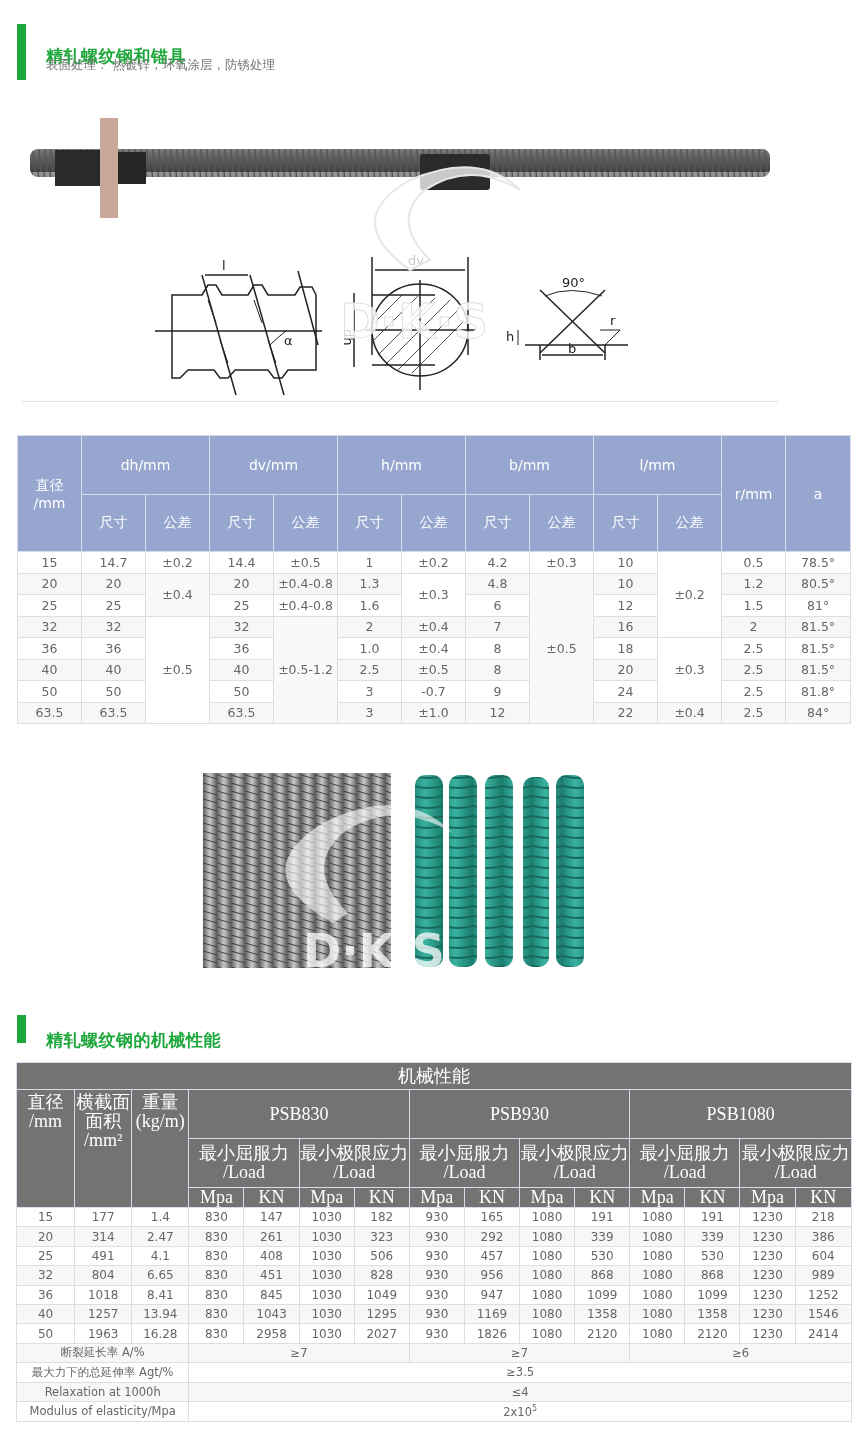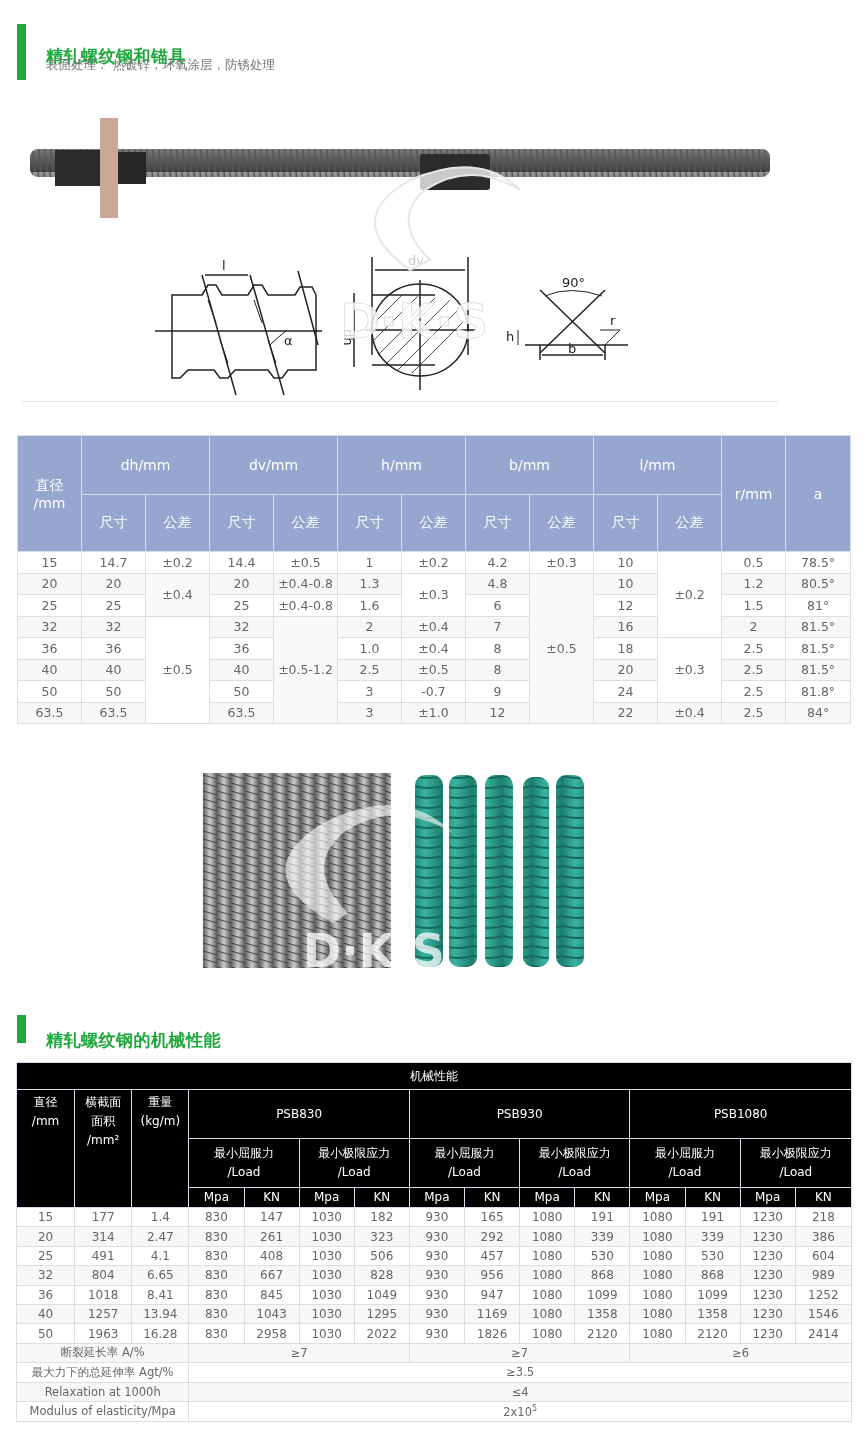--- a/index.html
+++ b/index.html
@@ -20,21 +20,21 @@
   .t1 { left: 17px; top: 435px; width: 833px; }
   .t1 th { background: #96a6cf; color: #fff; font-weight: normal; font-size: 14px; border-color: #d5dcec; }
   .t1 td { font-size: 12.5px; color: #666; height: 21.5px; }
   .t1 tr.r-odd td { background: #fff; }
   .t1 tr.r-even td { background: #f7f7f7; }
   .t1 td.span-cell { background: #f9f9f9 !important; }
 
   .showcase { position: absolute; left: 203px; top: 773px; width: 385px; height: 197px; }
 
   .t2 { left: 16px; top: 1062px; width: 836px; }
-  .t2 th { background: #000000; color: #fff; font-weight: normal; font-size: 12px; border-color: #d5dcec; line-height: 19px; }
+  .t2 th { background: #737373; color: #fff; font-weight: normal; font-size: 18px; border-color: #d5dcec; line-height: 19px; font-family: Liberation Serif, serif; }
   .t2 td { font-size: 12px; color: #666; height: 19.4px; }
   .t2 tr.r-odd td { background: #fff; }
   .t2 tr.r-even td { background: #f7f7f7; }
   .t2 td.foot { font-size: 11.5px; color: #666; height: 19.5px; margin-top: 16px; }
   .t2 th.top-left { text-align: center; vertical-align: top; padding-top: 3px; }
   sup { font-size: 8px; }
 
   .watermark { position: absolute; pointer-events: none; }
 </style>
 </head>
@@ -420,21 +420,21 @@
         <td>1080</td>
         <td>530</td>
         <td>1230</td>
         <td>604</td>
       </tr>
       <tr class="r-even">
         <td>32</td>
         <td>804</td>
         <td>6.65</td>
         <td>830</td>
-        <td>667</td>
+        <td>451</td>
         <td>1030</td>
         <td>828</td>
         <td>930</td>
         <td>956</td>
         <td>1080</td>
         <td>868</td>
         <td>1080</td>
         <td>868</td>
         <td>1230</td>
         <td>989</td>
@@ -473,21 +473,21 @@
         <td>1230</td>
         <td>1546</td>
       </tr>
       <tr class="r-odd">
         <td>50</td>
         <td>1963</td>
         <td>16.28</td>
         <td>830</td>
         <td>2958</td>
         <td>1030</td>
-        <td>2022</td>
+        <td>2027</td>
         <td>930</td>
         <td>1826</td>
         <td>1080</td>
         <td>2120</td>
         <td>1080</td>
         <td>2120</td>
         <td>1230</td>
         <td>2414</td>
       </tr>
     </tbody>

